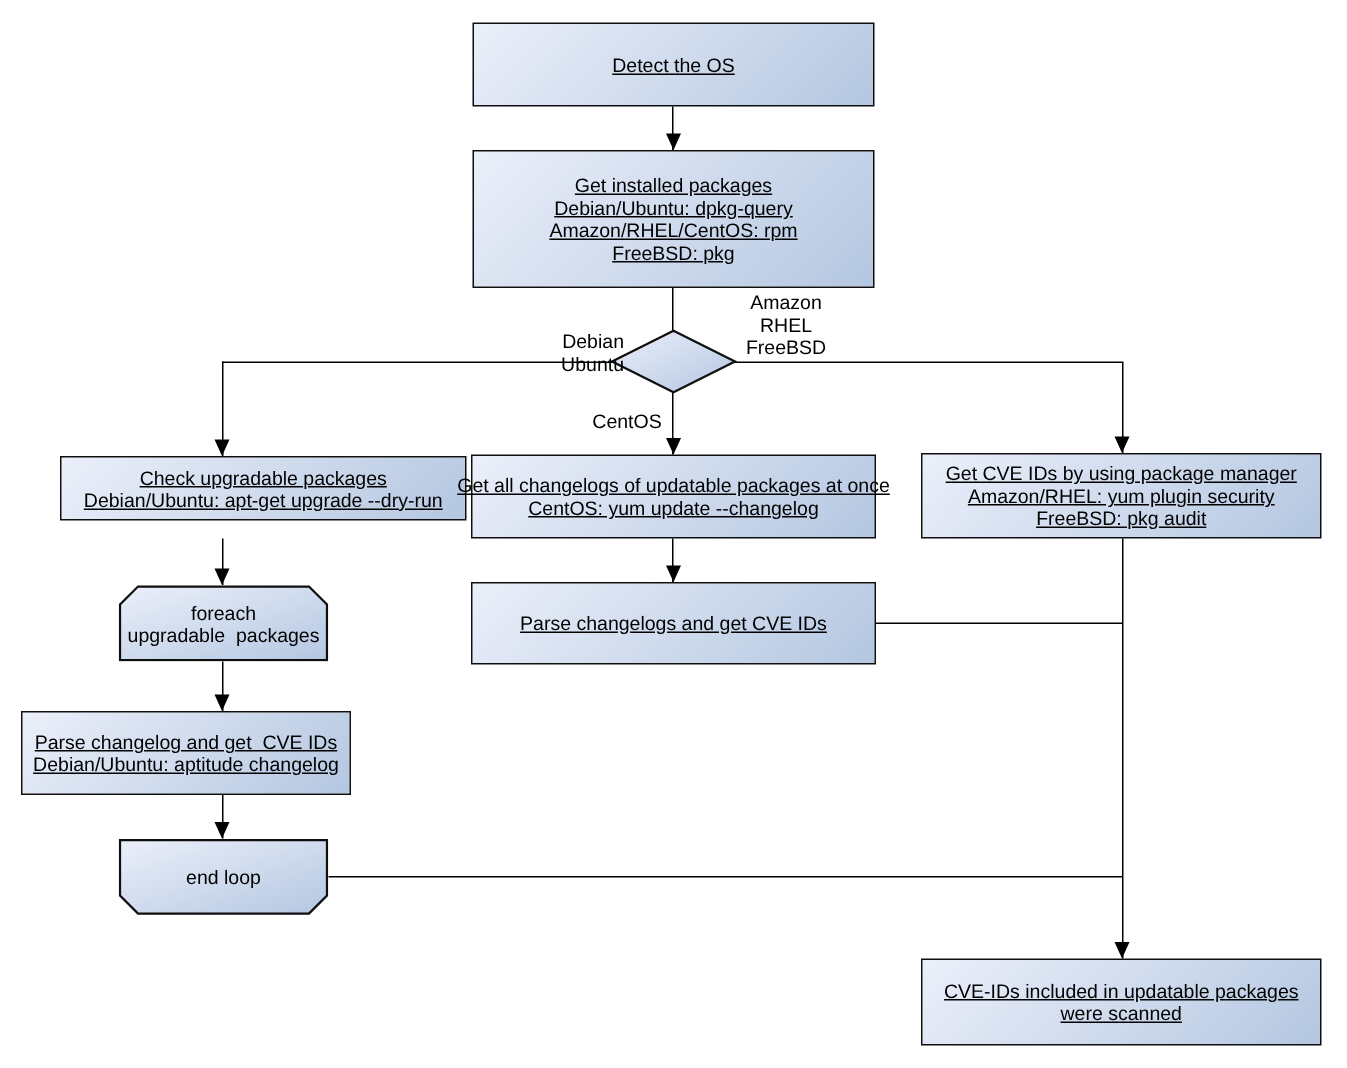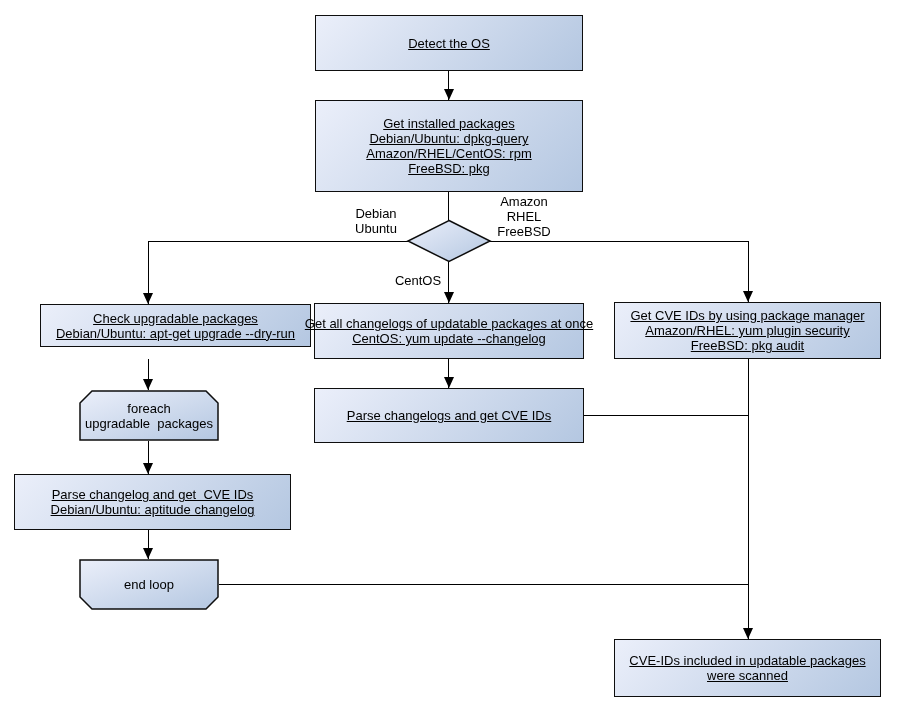--- a/index.html
+++ b/index.html
@@ -101,21 +101,21 @@
 Debian/Ubuntu: dpkg-query
 Amazon/RHEL/CentOS: rpm
 FreeBSD: pkg</span>
   </div>
 
   <div class="box" style="left:14px;top:304px;width:271px;height:43px;margin-left:26px;">
     <span class="t">Check upgradable packages
 Debian/Ubuntu: apt-get upgrade --dry-run</span>
   </div>
 
-  <div class="box" style="left:14px;top:474px;width:277px;height:56px;">
+  <div class="box" style="left:14px;top:474px;width:220px;height:56px;">
     <span class="t">Parse changelog and get  CVE IDs
 Debian/Ubuntu: aptitude changelog</span>
   </div>
 
   <div class="box" style="left:314px;top:303px;width:270px;height:56px;">
     <span class="t">Get all changelogs of updatable packages at once
 CentOS: yum update --changelog</span>
   </div>
 
   <div class="box" style="left:314px;top:388px;width:270px;height:55px;">
@@ -169,20 +169,20 @@
           <stop offset="1" stop-color="#b4c7e1"></stop>
         </linearGradient>
       </defs>
       <polygon points="1,1 139,1 139,38 127,50 13,50 1,38" fill="url(#g3)" stroke="#0e0e0e" stroke-width="1.5"></polygon>
     </svg>
     <div class="txt">
       <span class="t">end loop</span>
     </div>
   </div>
 
-  <div class="lbl" style="left:336px;top:206px;width:80px;">Debian
+  <div class="lbl" style="left:336px;top:220px;width:80px;text-align:right;">Debian
 Ubuntu</div>
   <div class="lbl" style="left:484px;top:194px;width:80px;">Amazon
 RHEL
 FreeBSD</div>
   <div class="lbl" style="left:392px;top:273px;width:52px;">CentOS</div>
 
 </div>
 
 </body></html>

